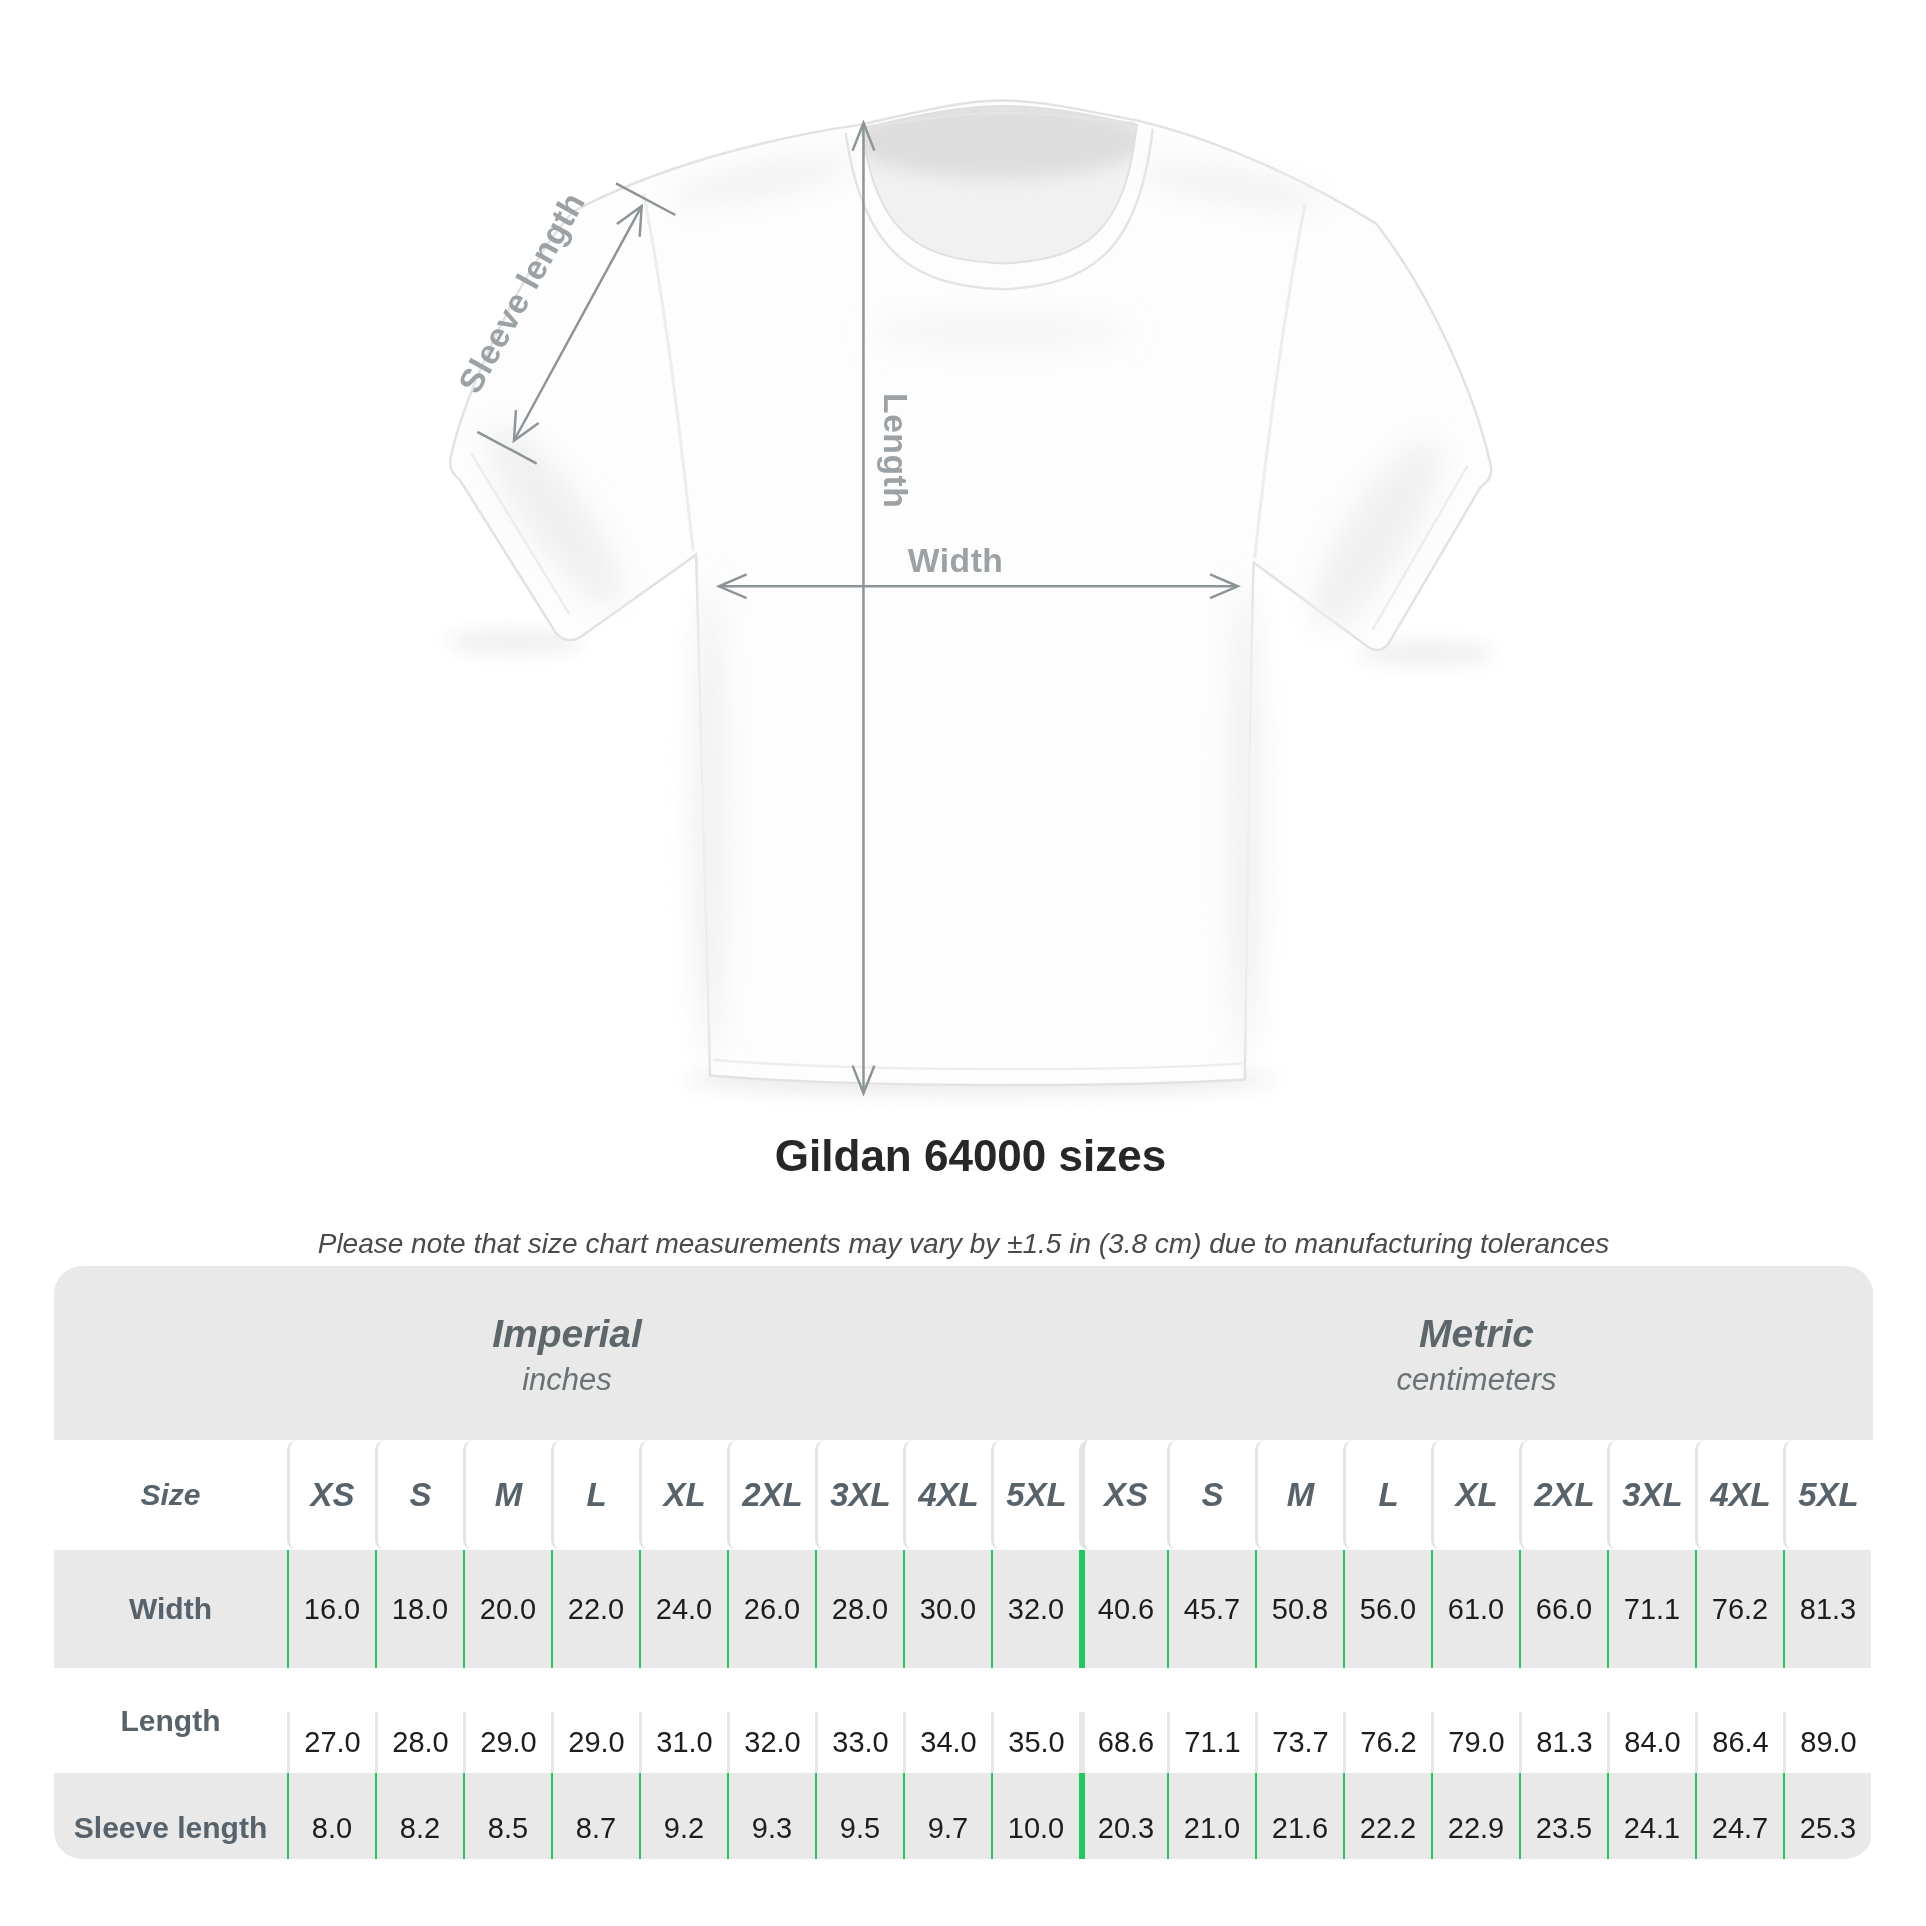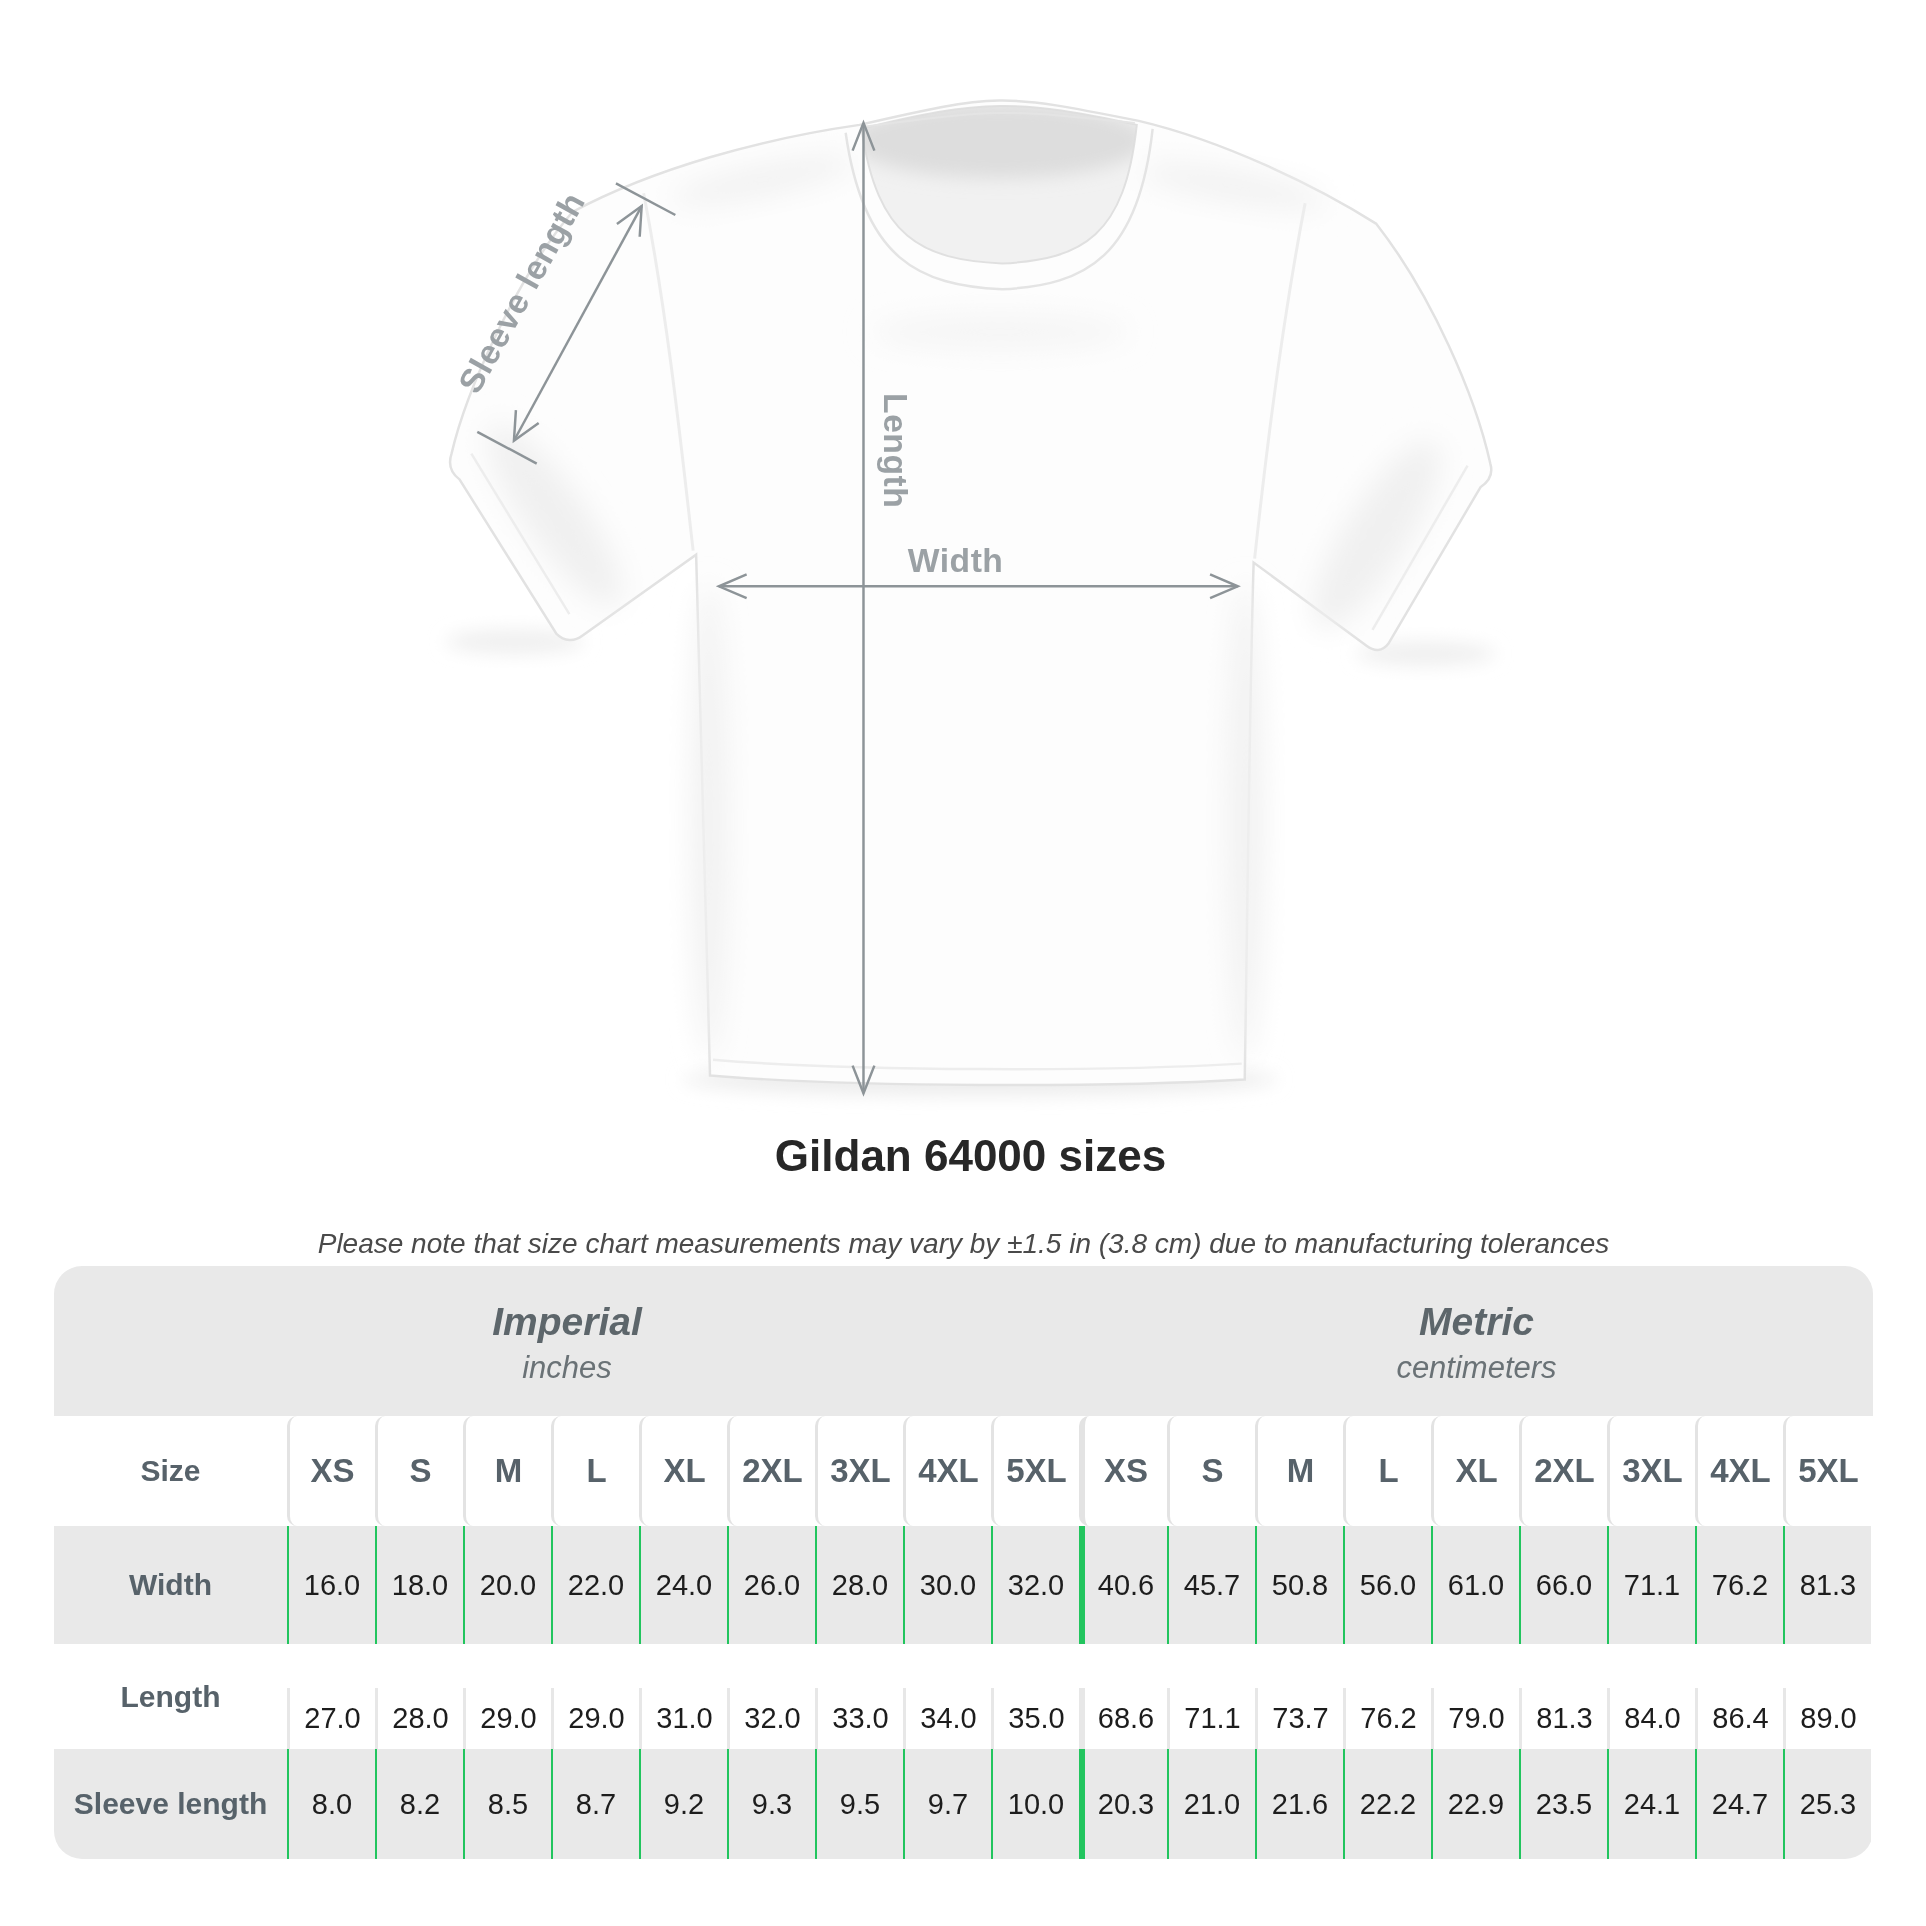--- a/index.html
+++ b/index.html
@@ -20,27 +20,27 @@
   .chart-note{
     position:absolute;left:0;top:1228px;width:1927px;text-align:center;
     font-size:28px;font-style:italic;color:#4a4a4a;
   }
   
   .panel{
     position:absolute;left:54px;top:1266px;width:1819px;height:593px;
     border-radius:28px;overflow:hidden;background:#ffffff;
   }
   .band{
-    display:grid;grid-template-columns:1026px 793px;height:150px;background:#e9e9e9;
+    display:grid;grid-template-columns:1026px 793px;height:174px;background:#e9e9e9;
   }
   .band-section{display:flex;flex-direction:column;align-items:center;justify-content:center;padding-top:4px;}
   .band-title{font-size:39px;font-weight:700;font-style:italic;color:#5d666b;line-height:1.15;}
   .band-unit{font-size:31px;font-style:italic;color:#6a7276;margin-top:6px;}
   .trow{display:grid;grid-template-columns:233px repeat(18,88px);}
-  .head-row{height:110px;background:#ffffff;}
+  .head-row{height:110px;background:#ffffff;font-style:italic;}
   .data-row.row-gray  > .cell{background:#e9e9e9;}
   .data-row.row-white > .cell{background:#ffffff;}
   #table-rows .data-row:nth-child(1){height:118px;}
   #table-rows .data-row:nth-child(2){height:105px;}
   #table-rows .data-row:nth-child(3){height:110px;}
   .cell{display:flex;align-items:center;justify-content:center;}
   
   .head-row .cell + .cell{border-left:3px solid #e3e3e3;}
   .row-white  .cell + .cell{border-left:3px solid #e7e7e7;margin-top:44px;}
   .row-gray   .cell + .cell{border-left:2px solid #22c55e;}

